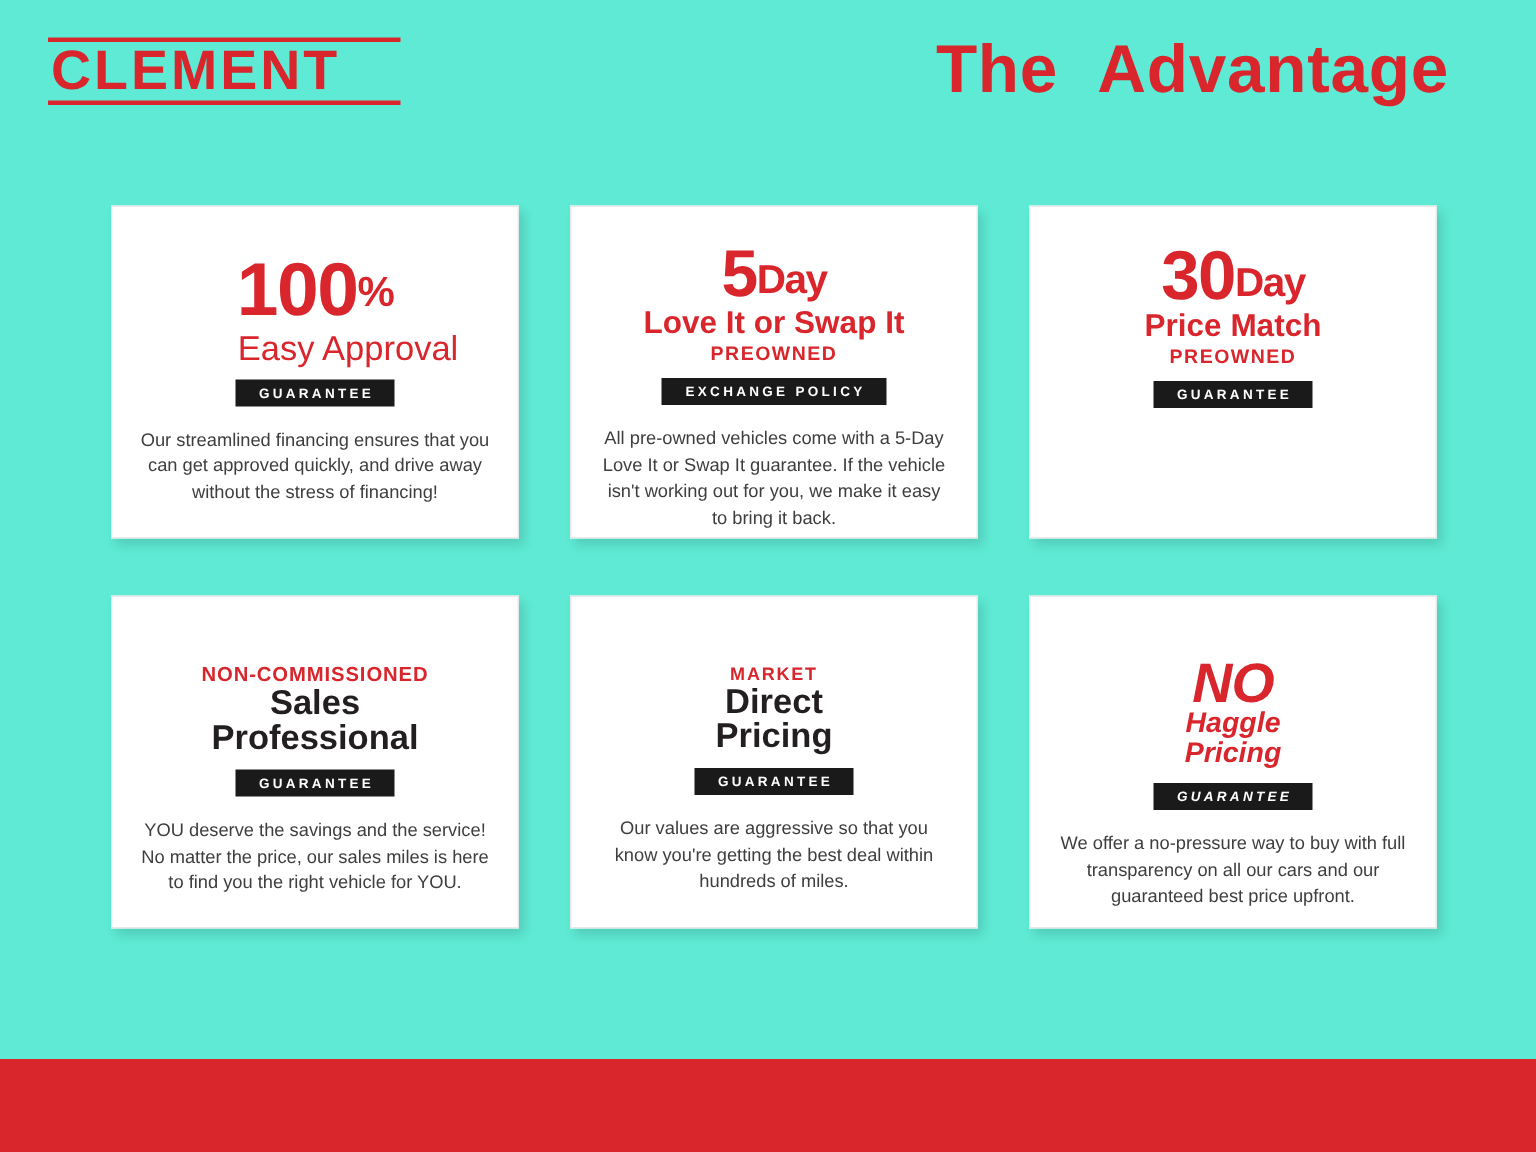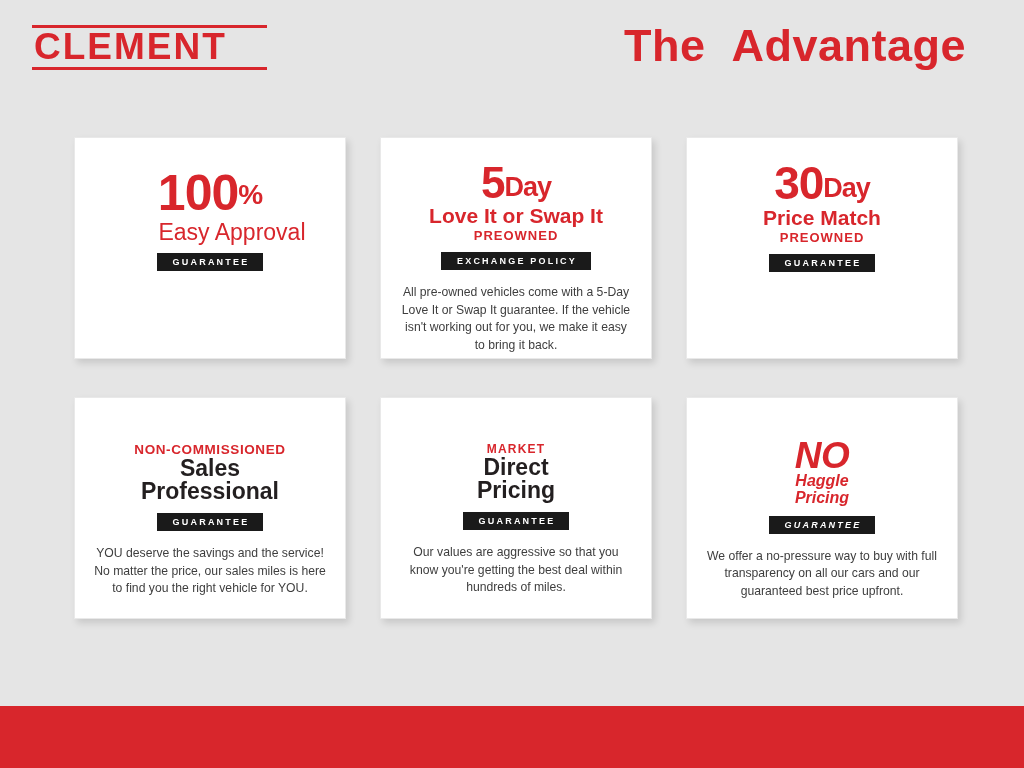--- a/index.html
+++ b/index.html
@@ -5,21 +5,21 @@
   * { box-sizing: border-box; margin: 0; padding: 0; }
   html, body {
     width: 1024px; height: 768px;
     background: #ffffff;
     font-family: "Liberation Sans", sans-serif;
     overflow: hidden;
   }
   .page {
     position: relative;
     width: 1024px; height: 768px;
-    background: #e5e5e5;
+    background: #5eead4;
   }
 
   
   .header {
     position: absolute;
     top: 0; left: 0;
     width: 1024px; height: 105px;
   }
   .brand-logo {
     position: absolute;
@@ -136,21 +136,21 @@
   .no-big {
     color: #d8262c;
     font-weight: bold;
     font-size: 37px;
     line-height: 0.95;
     letter-spacing: -0.5px;
   }
   .no-sub {
     color: #d8262c;
     font-weight: bold;
-    font-size: 16px;
+    font-size: 19px;
     line-height: 1.05;
   }
 
   .badge {
     display: inline-block;
     background: #1a1a1a;
     color: #ffffff;
     font-size: 9px;
     font-weight: bold;
     letter-spacing: 2.2px;
@@ -198,20 +198,21 @@
   </div>
 
   <div class="grid">
 
     <div class="card">
       <div class="card-head pad-top-18">
         <div class="headline-big h-100"><span>100</span><span class="pct">%</span></div>
         <div class="sub-red-lg">Easy Approval</div>
         <div class="badge">GUARANTEE</div>
       </div>
+      <div class="card-body">Our streamlined financing ensures that you can get approved quickly, and drive away without the stress of financing!</div>
     </div>
 
     <div class="card">
       <div class="card-head pad-top-10">
         <div class="headline-big h-5day"><span>5</span><span class="day">Day</span></div>
         <div class="sub-red-md">Love It or Swap It</div>
         <div class="sub-red-sm">PREOWNED</div>
         <div class="badge">EXCHANGE POLICY</div>
       </div>
       <div class="card-body">All pre-owned vehicles come with a 5-Day Love It or Swap It guarantee. If the vehicle isn't working out for you, we make it easy to bring it back.</div>

